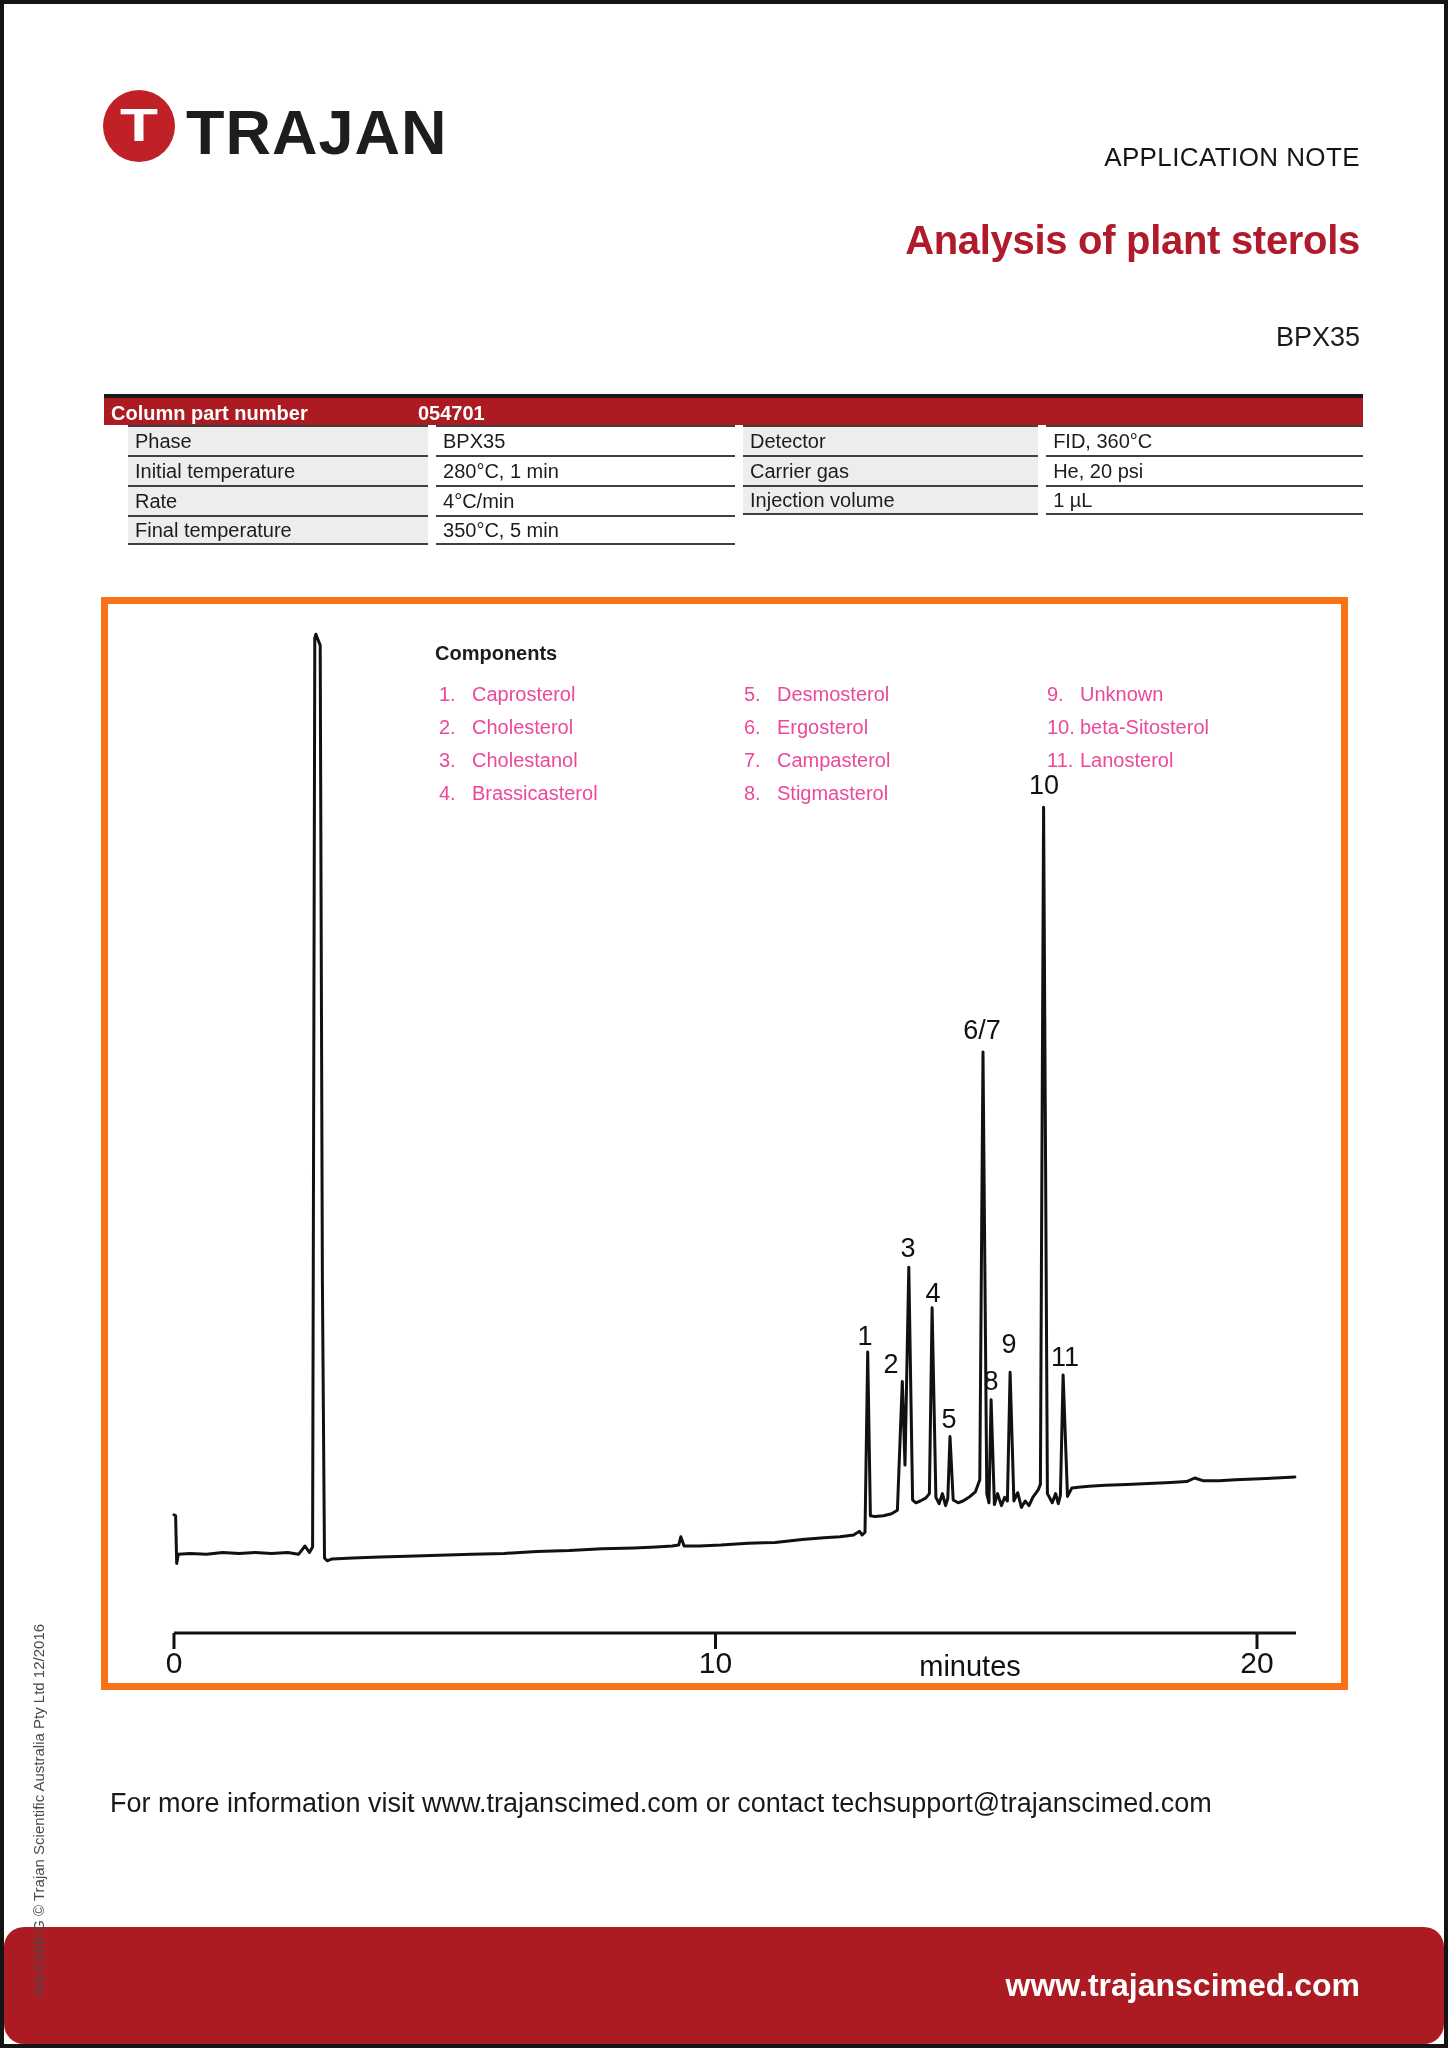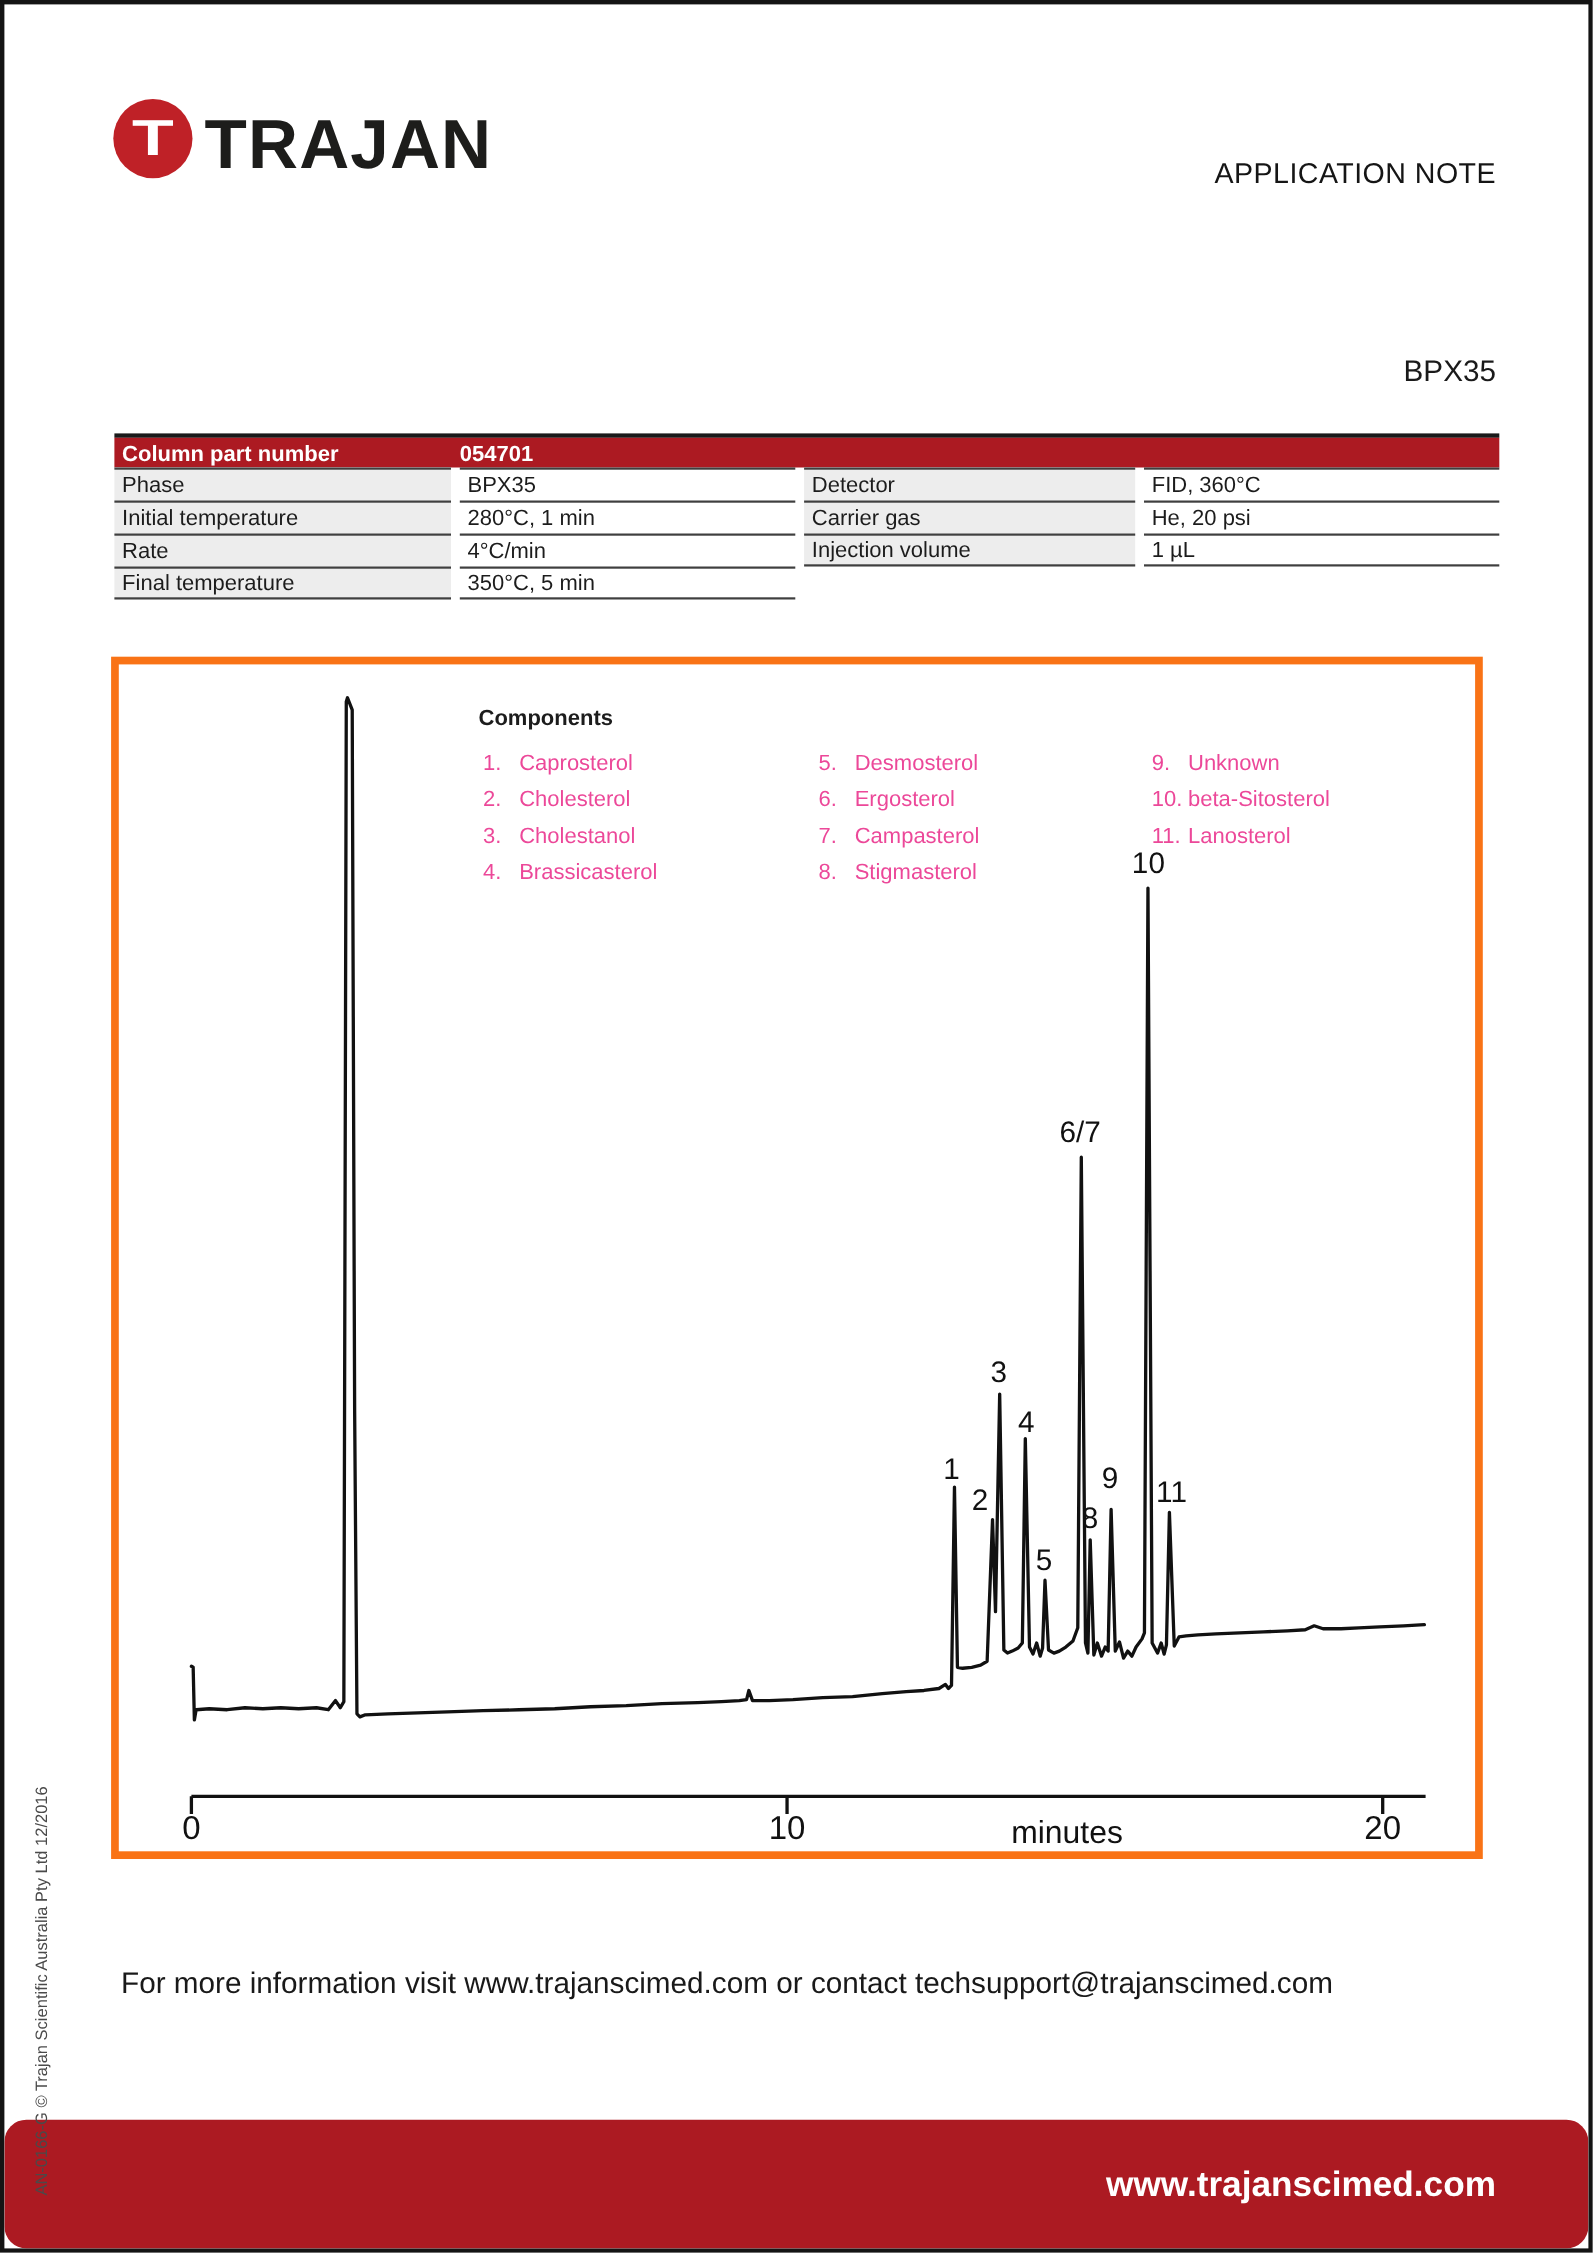--- a/index.html
+++ b/index.html
@@ -25,21 +25,21 @@
   .app-note{ top:138px; font-size:26px; letter-spacing:0.4px; color:#151515; }
   .doc-title{ top:214px; font-size:40px; font-weight:700; color:#b01a2b; letter-spacing:-0.3px; }
   .product{ top:318px; font-size:27px; color:#1a1a1a; }
 
   
   .specs{ position:absolute; left:100px; top:390px; width:1259px; border-top:4px solid #1a1a1a; font-size:20px; }
   .specs-header{ height:27px; background:#ac1a22; display:flex; align-items:flex-end; color:#fff; font-weight:700; }
   .sh-label{ width:314px; padding-left:7px; box-sizing:border-box; }
   .srow{ display:flex; height:30px; }
   .srow > div{ box-sizing:border-box; display:flex; align-items:center; padding-left:7px; }
-  .c-l1{ width:306px; background:#ededed; border-top:2px solid #3f3f3f; }
+  .c-l1{ width:306px; background:#ededed; border-top:2px solid #3f3f3f;margin-left:24px; }
   .c-v1{ width:305px; border-top:2px solid #3f3f3f; }
   .c-l2{ width:301px; background:#ededed; border-top:2px solid #3f3f3f; }
   .c-v2{ width:323px; border-top:2px solid #3f3f3f; }
   .gap{ width:8px !important; padding:0 !important; }
   .bb{ border-bottom:2px solid #3f3f3f; }
   .empty{ background:transparent !important; border:none !important; }
 
   
   .chart{
     position:absolute; left:97px; top:593px; width:1247px; height:1093px;
@@ -75,20 +75,21 @@
 <body>
 
 <div class="page">
 
   <div class="logo-circle">
     <span>T</span>
   </div>
   <div class="logo-word">TRAJAN</div>
 
   <div class="hdr-right app-note">APPLICATION NOTE</div>
+  <div class="hdr-right doc-title">Analysis of plant sterols</div>
   <div class="hdr-right product">BPX35</div>
 
   <div class="specs">
     <div class="specs-header">
       <div class="sh-label">Column part number</div>
       <div class="sh-value">054701</div>
     </div>
 
     <div class="srow">
       <div class="c-l1">Phase</div>

